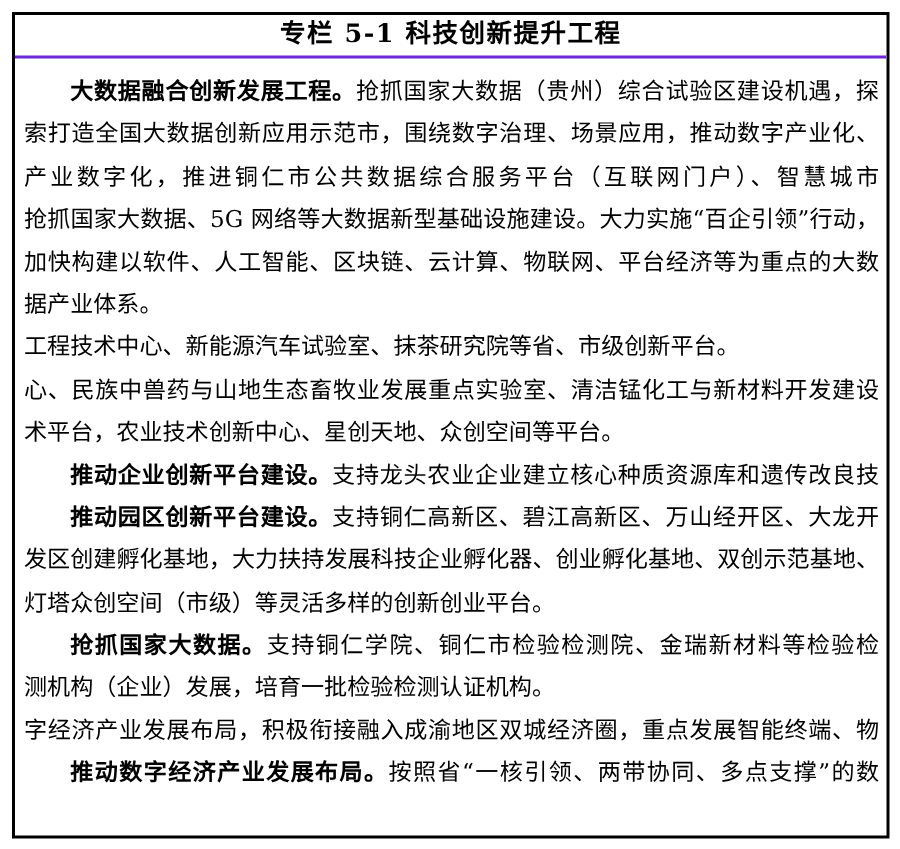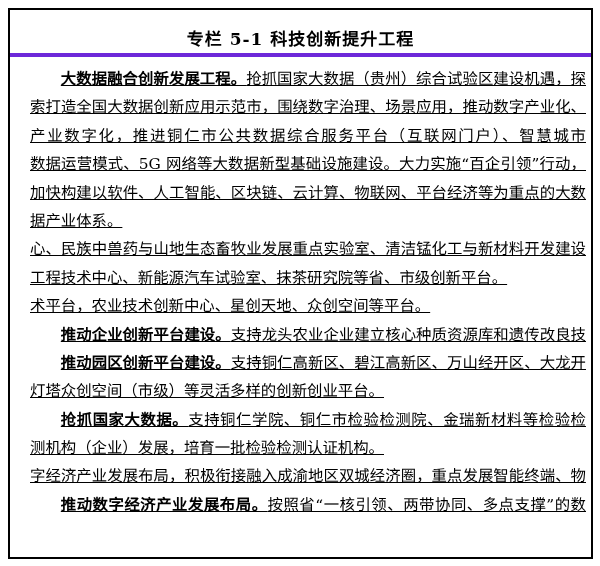--- a/index.html
+++ b/index.html
@@ -23,30 +23,28 @@
     background: #ffffff;
     overflow: hidden;
   }
   .box-title {
     height: 27px;
     line-height: 26px;
     text-align: center;
     font-weight: bold;
     font-size: 17px;
     letter-spacing: 1px;
-    border-bottom: 4px solid #6d28d9;
+    border-bottom: 2px solid #6d28d9;
     box-sizing: content-box;
     overflow: hidden;
-    margin-top: 16px;
   }
   .box-body {
-    padding: 8px 5px 0 20px;
+    padding: 8px 5px 0 6px;
     font-size: 15.4px;
     line-height: 28.4px;
-    text-decoration: underline;
   }
   .line {
     text-align: justify;
     text-align-last: auto;
     height: 28.4px;
     overflow: hidden;
   }
   .line.just {
     text-align-last: justify;
   }
@@ -59,27 +57,28 @@
 </style>
 </head>
 <body>
 
 <div class="feature-box">
   <div class="box-title">专栏 5-1 科技创新提升工程</div>
   <div class="box-body">
       <div class="line first just"><span class="lead">大数据融合创新发展工程。</span>抢抓国家大数据（贵州）综合试验区建设机遇，探</div>
       <div class="line just">索打造全国大数据创新应用示范市，围绕数字治理、场景应用，推动数字产业化、</div>
       <div class="line just">产业数字化，推进铜仁市公共数据综合服务平台（互联网门户）、智慧城市“1+1+N”</div>
-      <div class="line just">数据运营模式、5G 网络等大数据新型基础设施建设。大力实施“百企引领”行动，</div>
+      <div class="line just">抢抓国家大数据、5G 网络等大数据新型基础设施建设。大力实施“百企引领”行动，</div>
       <div class="line just">加快构建以软件、人工智能、区块链、云计算、物联网、平台经济等为重点的大数</div>
       <div class="line">据产业体系。</div>
+      <div class="line">工程技术中心、新能源汽车试验室、抹茶研究院等省、市级创新平台。</div>
       <div class="line just">心、民族中兽药与山地生态畜牧业发展重点实验室、清洁锰化工与新材料开发建设</div>
-      <div class="line">工程技术中心、新能源汽车试验室、抹茶研究院等省、市级创新平台。</div>
       <div class="line">术平台，农业技术创新中心、星创天地、众创空间等平台。</div>
       <div class="line first just"><span class="lead">推动企业创新平台建设。</span>支持龙头农业企业建立核心种质资源库和遗传改良技</div>
       <div class="line first just"><span class="lead">推动园区创新平台建设。</span>支持铜仁高新区、碧江高新区、万山经开区、大龙开</div>
+      <div class="line just">发区创建孵化基地，大力扶持发展科技企业孵化器、创业孵化基地、双创示范基地、</div>
       <div class="line">灯塔众创空间（市级）等灵活多样的创新创业平台。</div>
       <div class="line first just"><span class="lead">抢抓国家大数据。</span>支持铜仁学院、铜仁市检验检测院、金瑞新材料等检验检</div>
       <div class="line">测机构（企业）发展，培育一批检验检测认证机构。</div>
       <div class="line just">字经济产业发展布局，积极衔接融入成渝地区双城经济圈，重点发展智能终端、物</div>
       <div class="line first just"><span class="lead">推动数字经济产业发展布局。</span>按照省“一核引领、两带协同、多点支撑”的数</div>
     </div>
 </div>
 
 </body></html>

